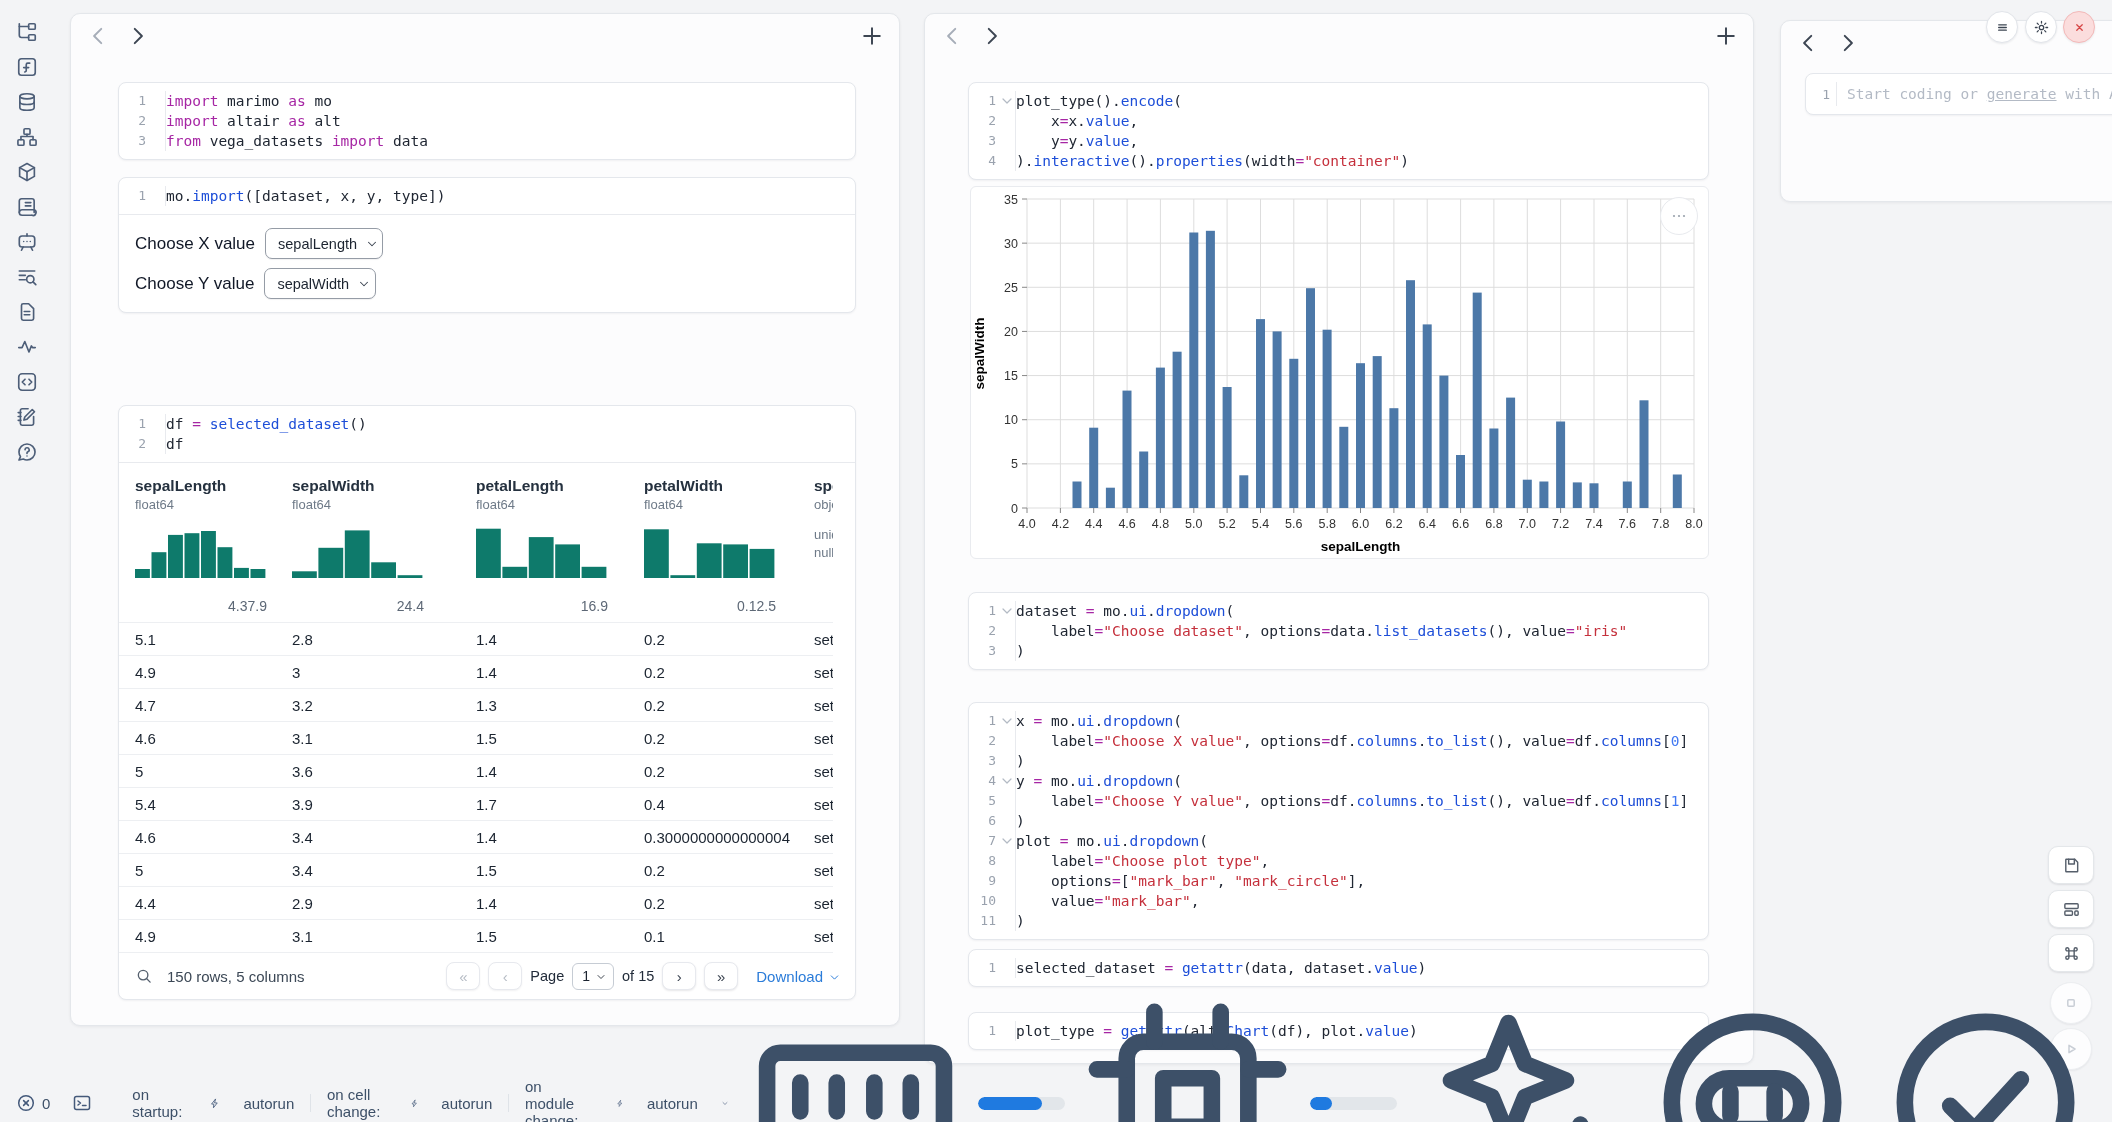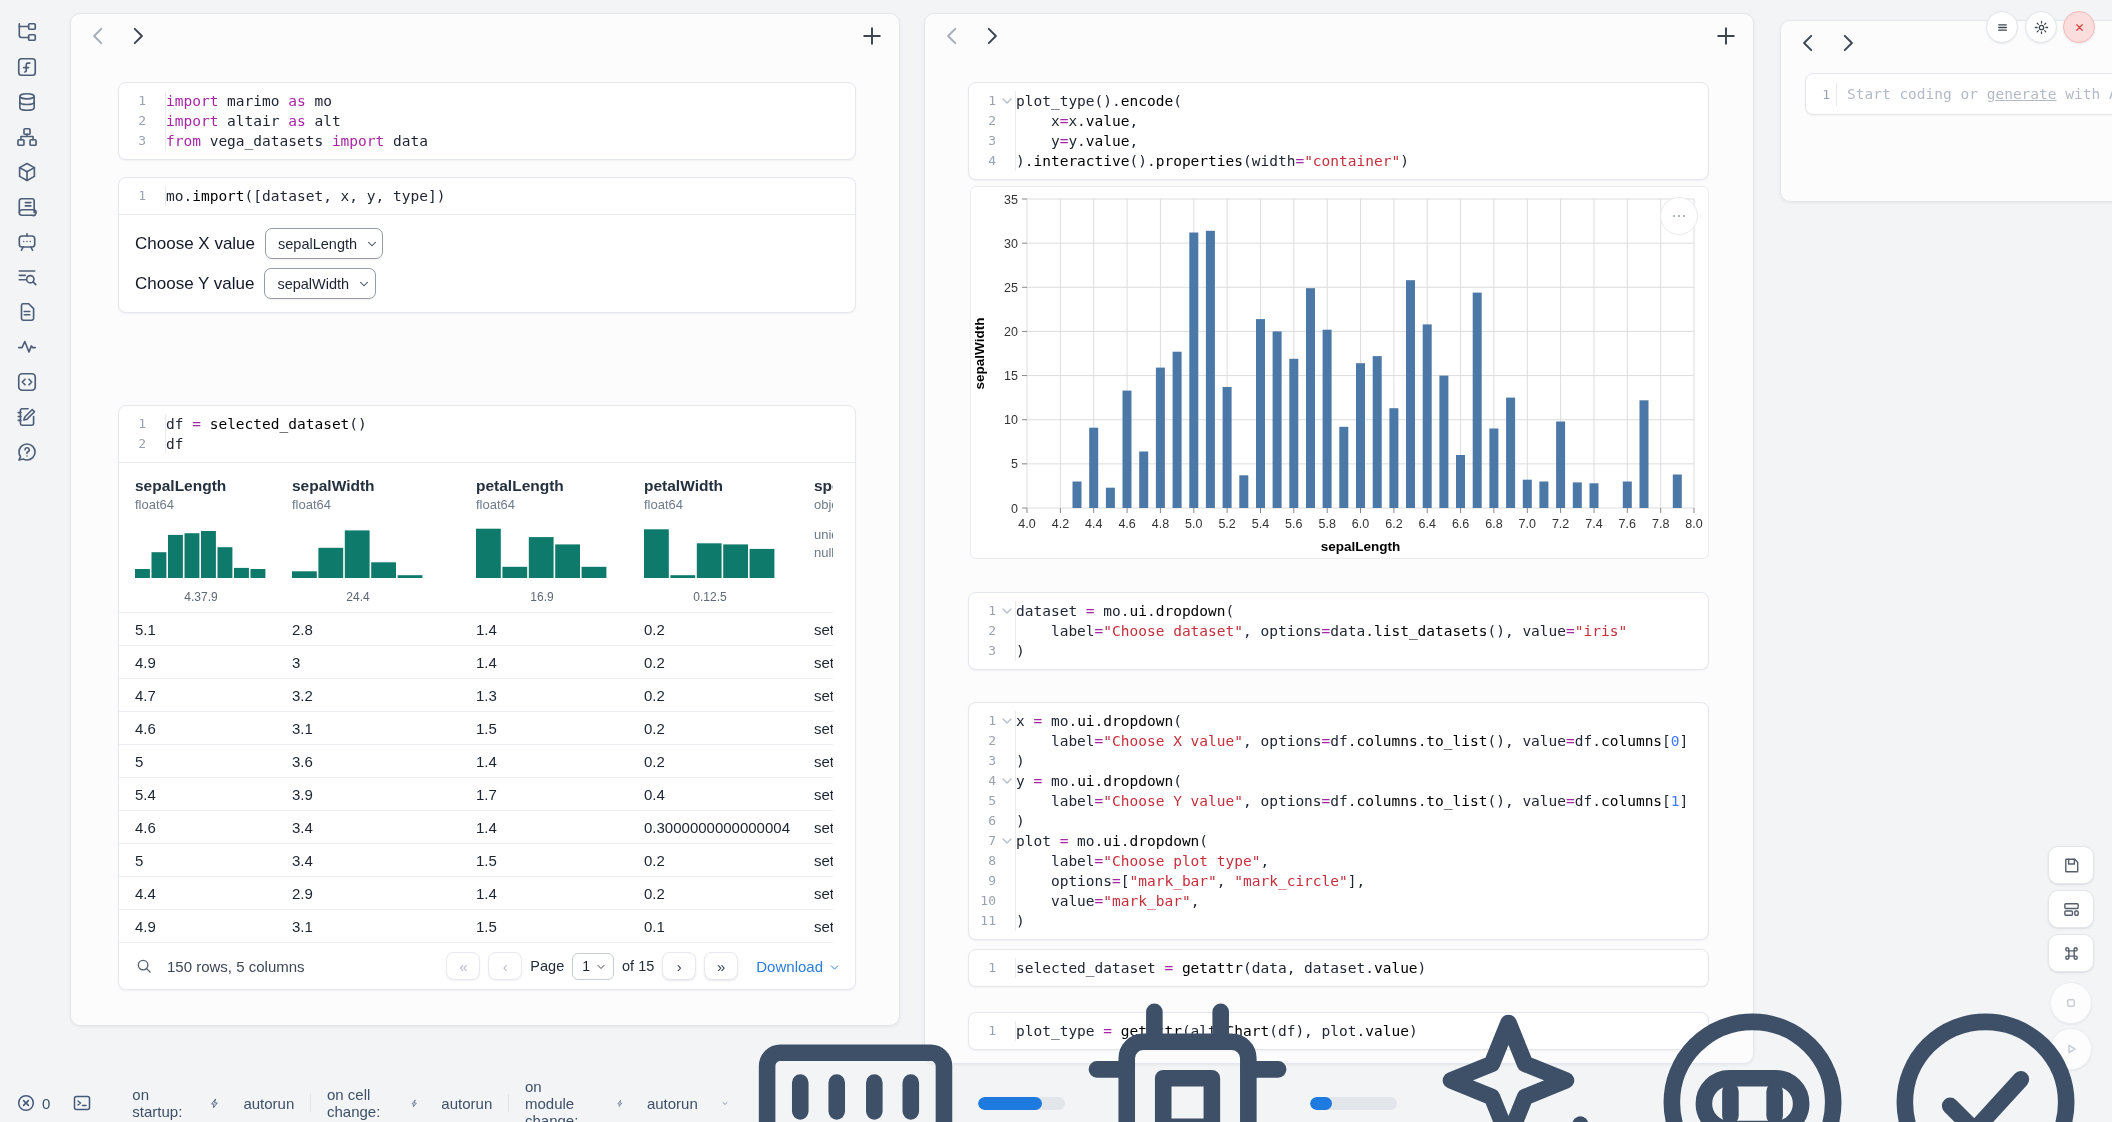--- a/index.html
+++ b/index.html
@@ -25,42 +25,42 @@
 
   
   .cell { position:absolute; background:#fff; border:1px solid #e4e7ec; border-radius:8px; box-shadow:0 1px 2px rgba(16,24,40,.05); overflow:hidden; }
   .code { padding:8px 0; font-family:"DejaVu Sans Mono",monospace; font-size:14.5px; line-height:20px; cursor:text; }
   .cl { display:flex; }
   .ln { width:30px; text-align:right; color:#9aa2ae; font-size:13px; flex:none; padding-right:3px; }
   .fold { width:16px; flex:none; color:#b3bac4; display:flex; align-items:center; justify-content:center; }
   .lc { border-left:1px solid #e8eaee; white-space:pre; color:#202733; }
   .tk-kw { color:#a626a4; }
   .tk-op { color:#a626a4; }
-  .tk-fn { color:#000000; }
+  .tk-fn { color:#1d4ed8; }
   .tk-num { color:#4078f2; }
   .tk-str { color:#c5303c; }
   .divider { border-top:1px solid #e8eaee; }
 
   
   .controls { padding:12px 16px; display:flex; flex-direction:column; gap:7px; }
   .ctl-row { display:flex; align-items:center; gap:10px; height:33px; }
   .ctl-label { font-size:17px; color:#111827; }
   .selectbox { height:31px; border:1px solid #959ca6; border-radius:7px; background:#fff; display:flex; align-items:center; padding:0 8px 0 12px; gap:8px; cursor:pointer; box-shadow:0 1px 1px rgba(16,24,40,.06); }
   .selectbox .sel-val { font-size:14.5px; color:#1c2430; flex:1; }
   .selectbox .ic { width:14px; height:14px; color:#3c4552; flex:none; }
 
   
   .tbl { width:714px; overflow:hidden; margin:0 0 0 0; }
   .tbl-grid { display:grid; grid-template-columns:157px 184px 168px 170px 160px; }
   .th { padding:14px 10px 8px 16px; }
   .th .cname { font-weight:bold; font-size:15.5px; color:#25313f; cursor:pointer; }
   .th .ctype { font-size:13px; color:#6e7a88; margin-top:2px; }
   .th .cmeta { font-size:13px; color:#6e7a88; margin-top:14px; line-height:18px; }
   .th svg.hist { margin-top:10px; display:block; }
-  .th .rng { display:flex; justify-content:center; font-size:12px; color:#5d6876; margin-top:12px; width:132px; }
+  .th .rng { display:flex; justify-content:flex-end; font-size:14px; color:#5d6876; margin-top:20px; width:132px; }
   .tr { border-top:1px solid #edeff2; height:33px; align-items:center; }
   .td { padding-left:16px; font-size:15px; color:#1b2430; white-space:nowrap; overflow:hidden; }
   .tbl-bottom { border-top:1px solid #edeff2; }
 
   
   .table-footer { height:46px; display:flex; align-items:center; padding:0 14px 0 16px; gap:14px; }
   .table-footer .ic.search { width:18px; height:18px; color:#55606e; cursor:pointer; }
   .tf-summary { font-size:15px; color:#3c4856; }
   .tf-right { margin-left:auto; display:flex; align-items:center; gap:8px; }
   .pg-btn { width:34px; height:28px; border:1px solid #e7e9ee; border-radius:8px; background:#fff; box-shadow:0 1px 2px rgba(16,24,40,.10); font-size:15px; color:#3c4552; cursor:pointer; font-family:inherit; }

